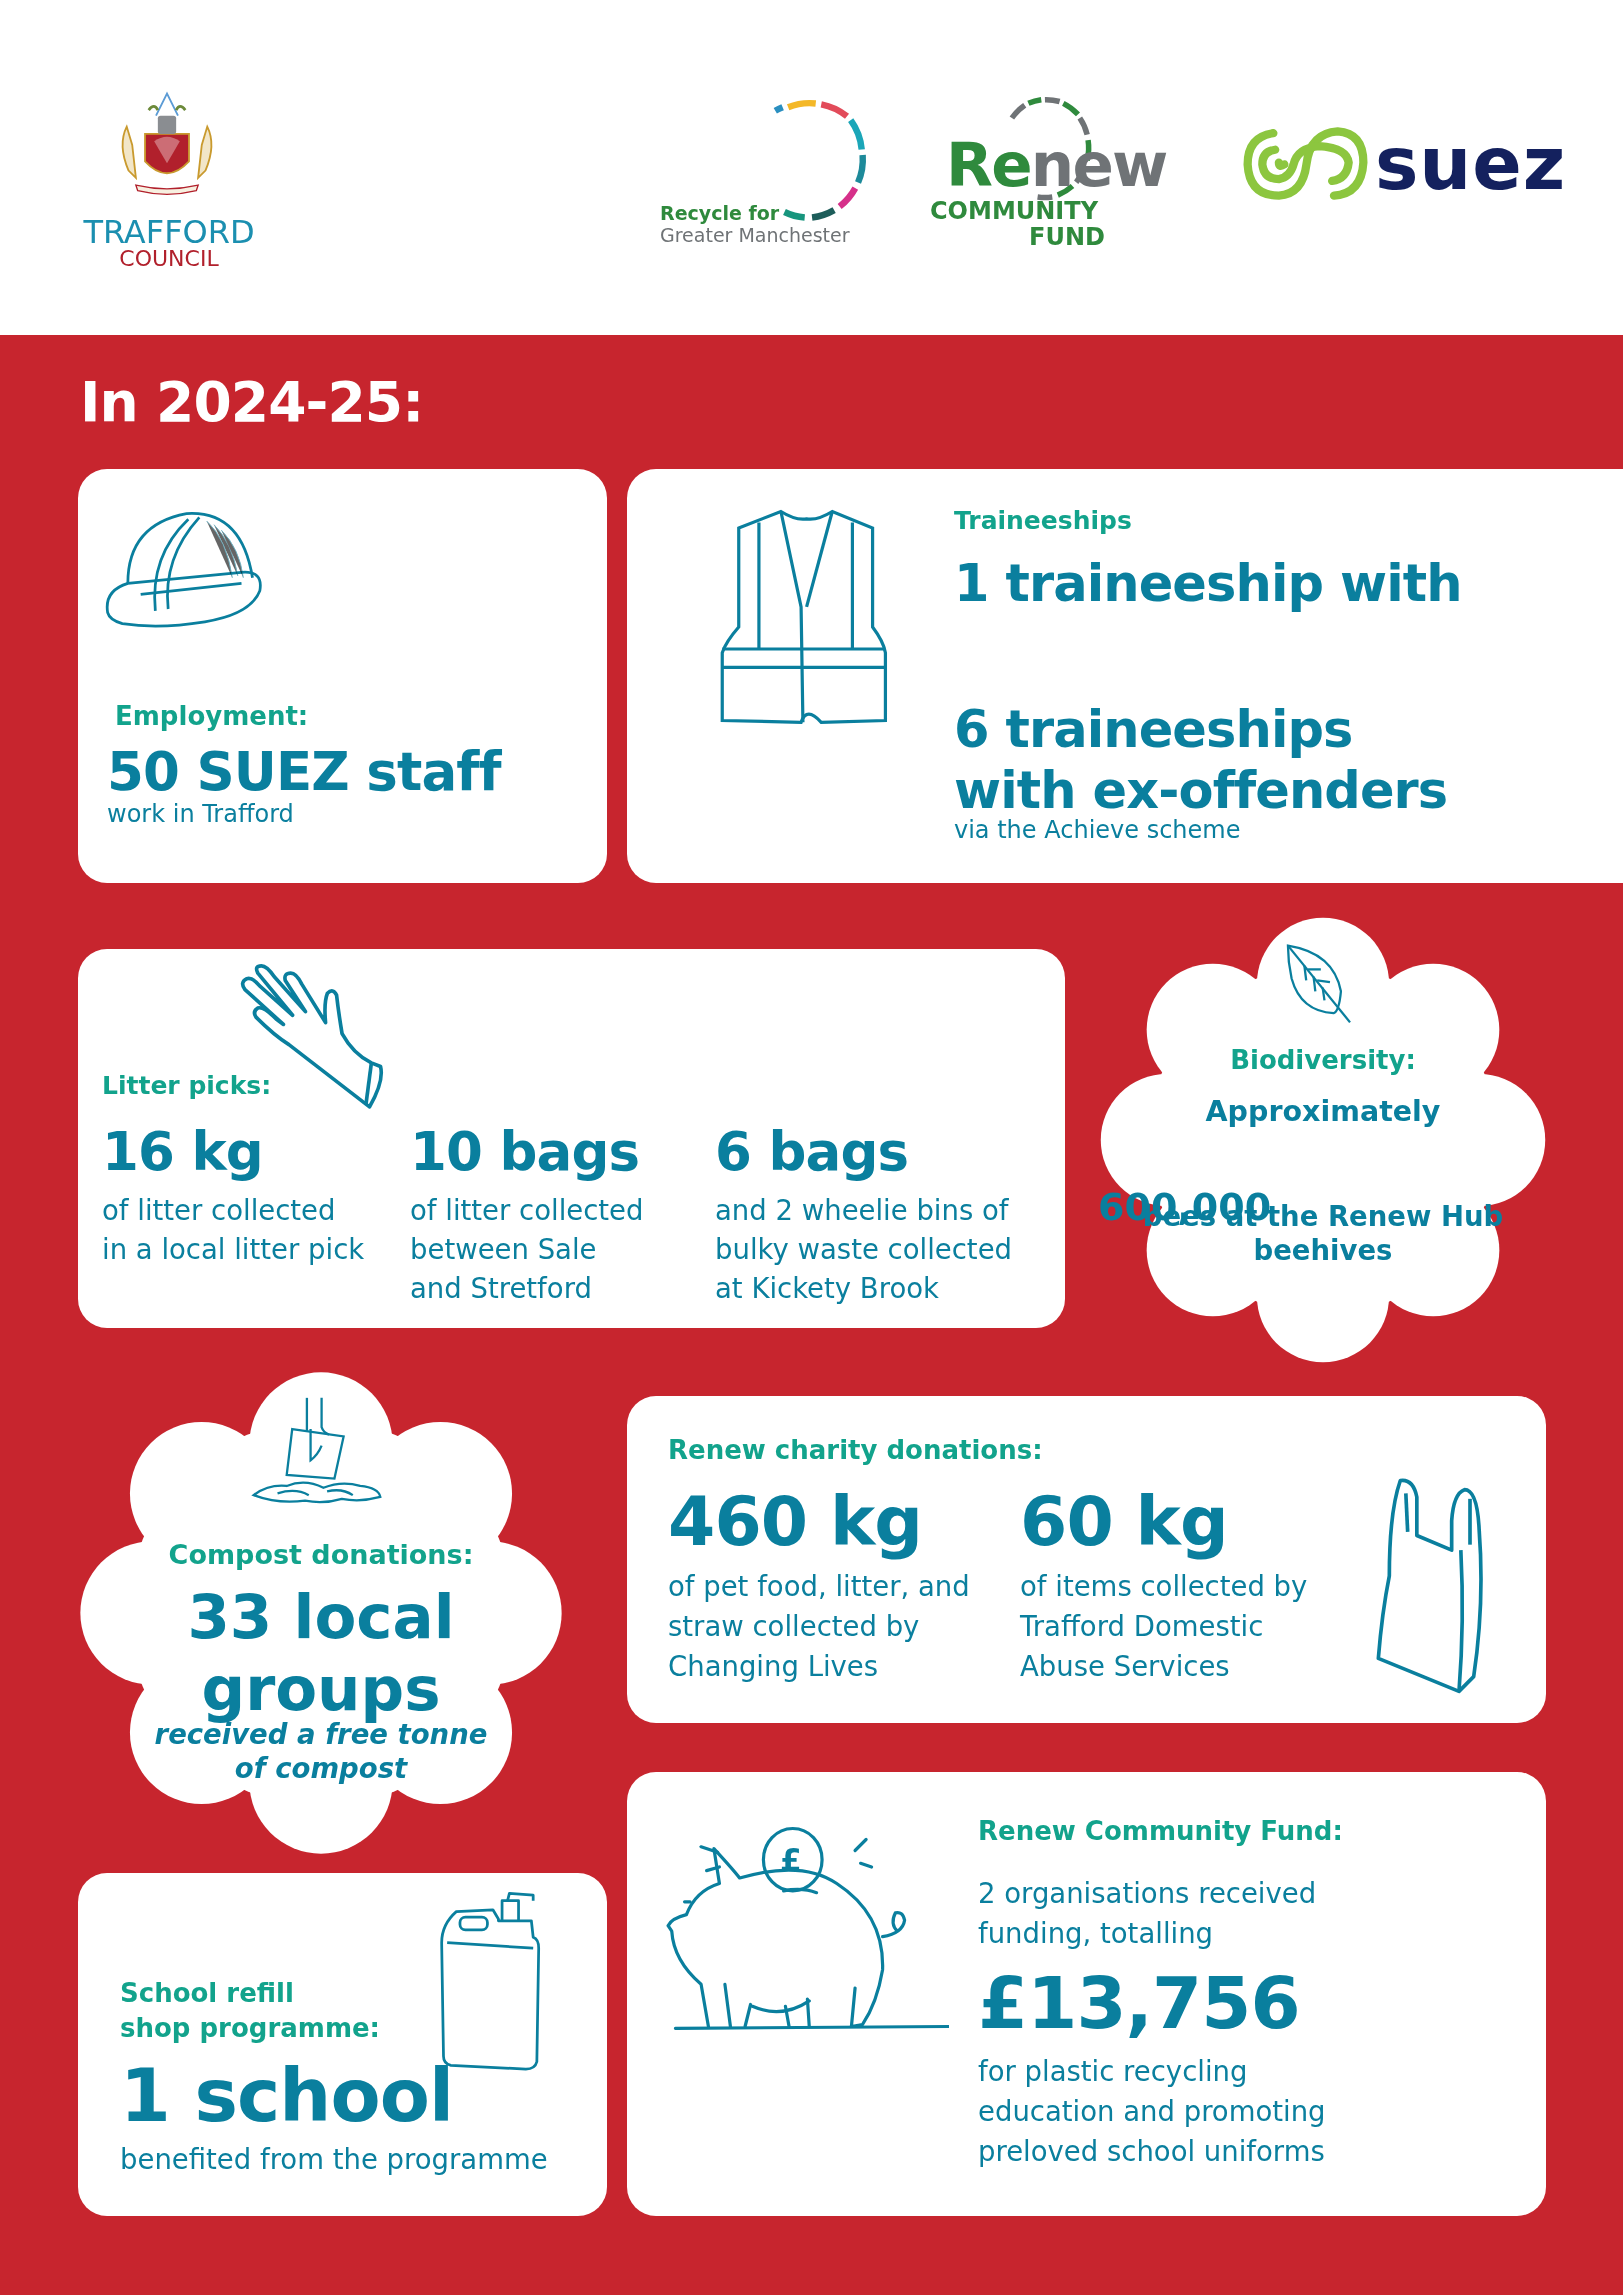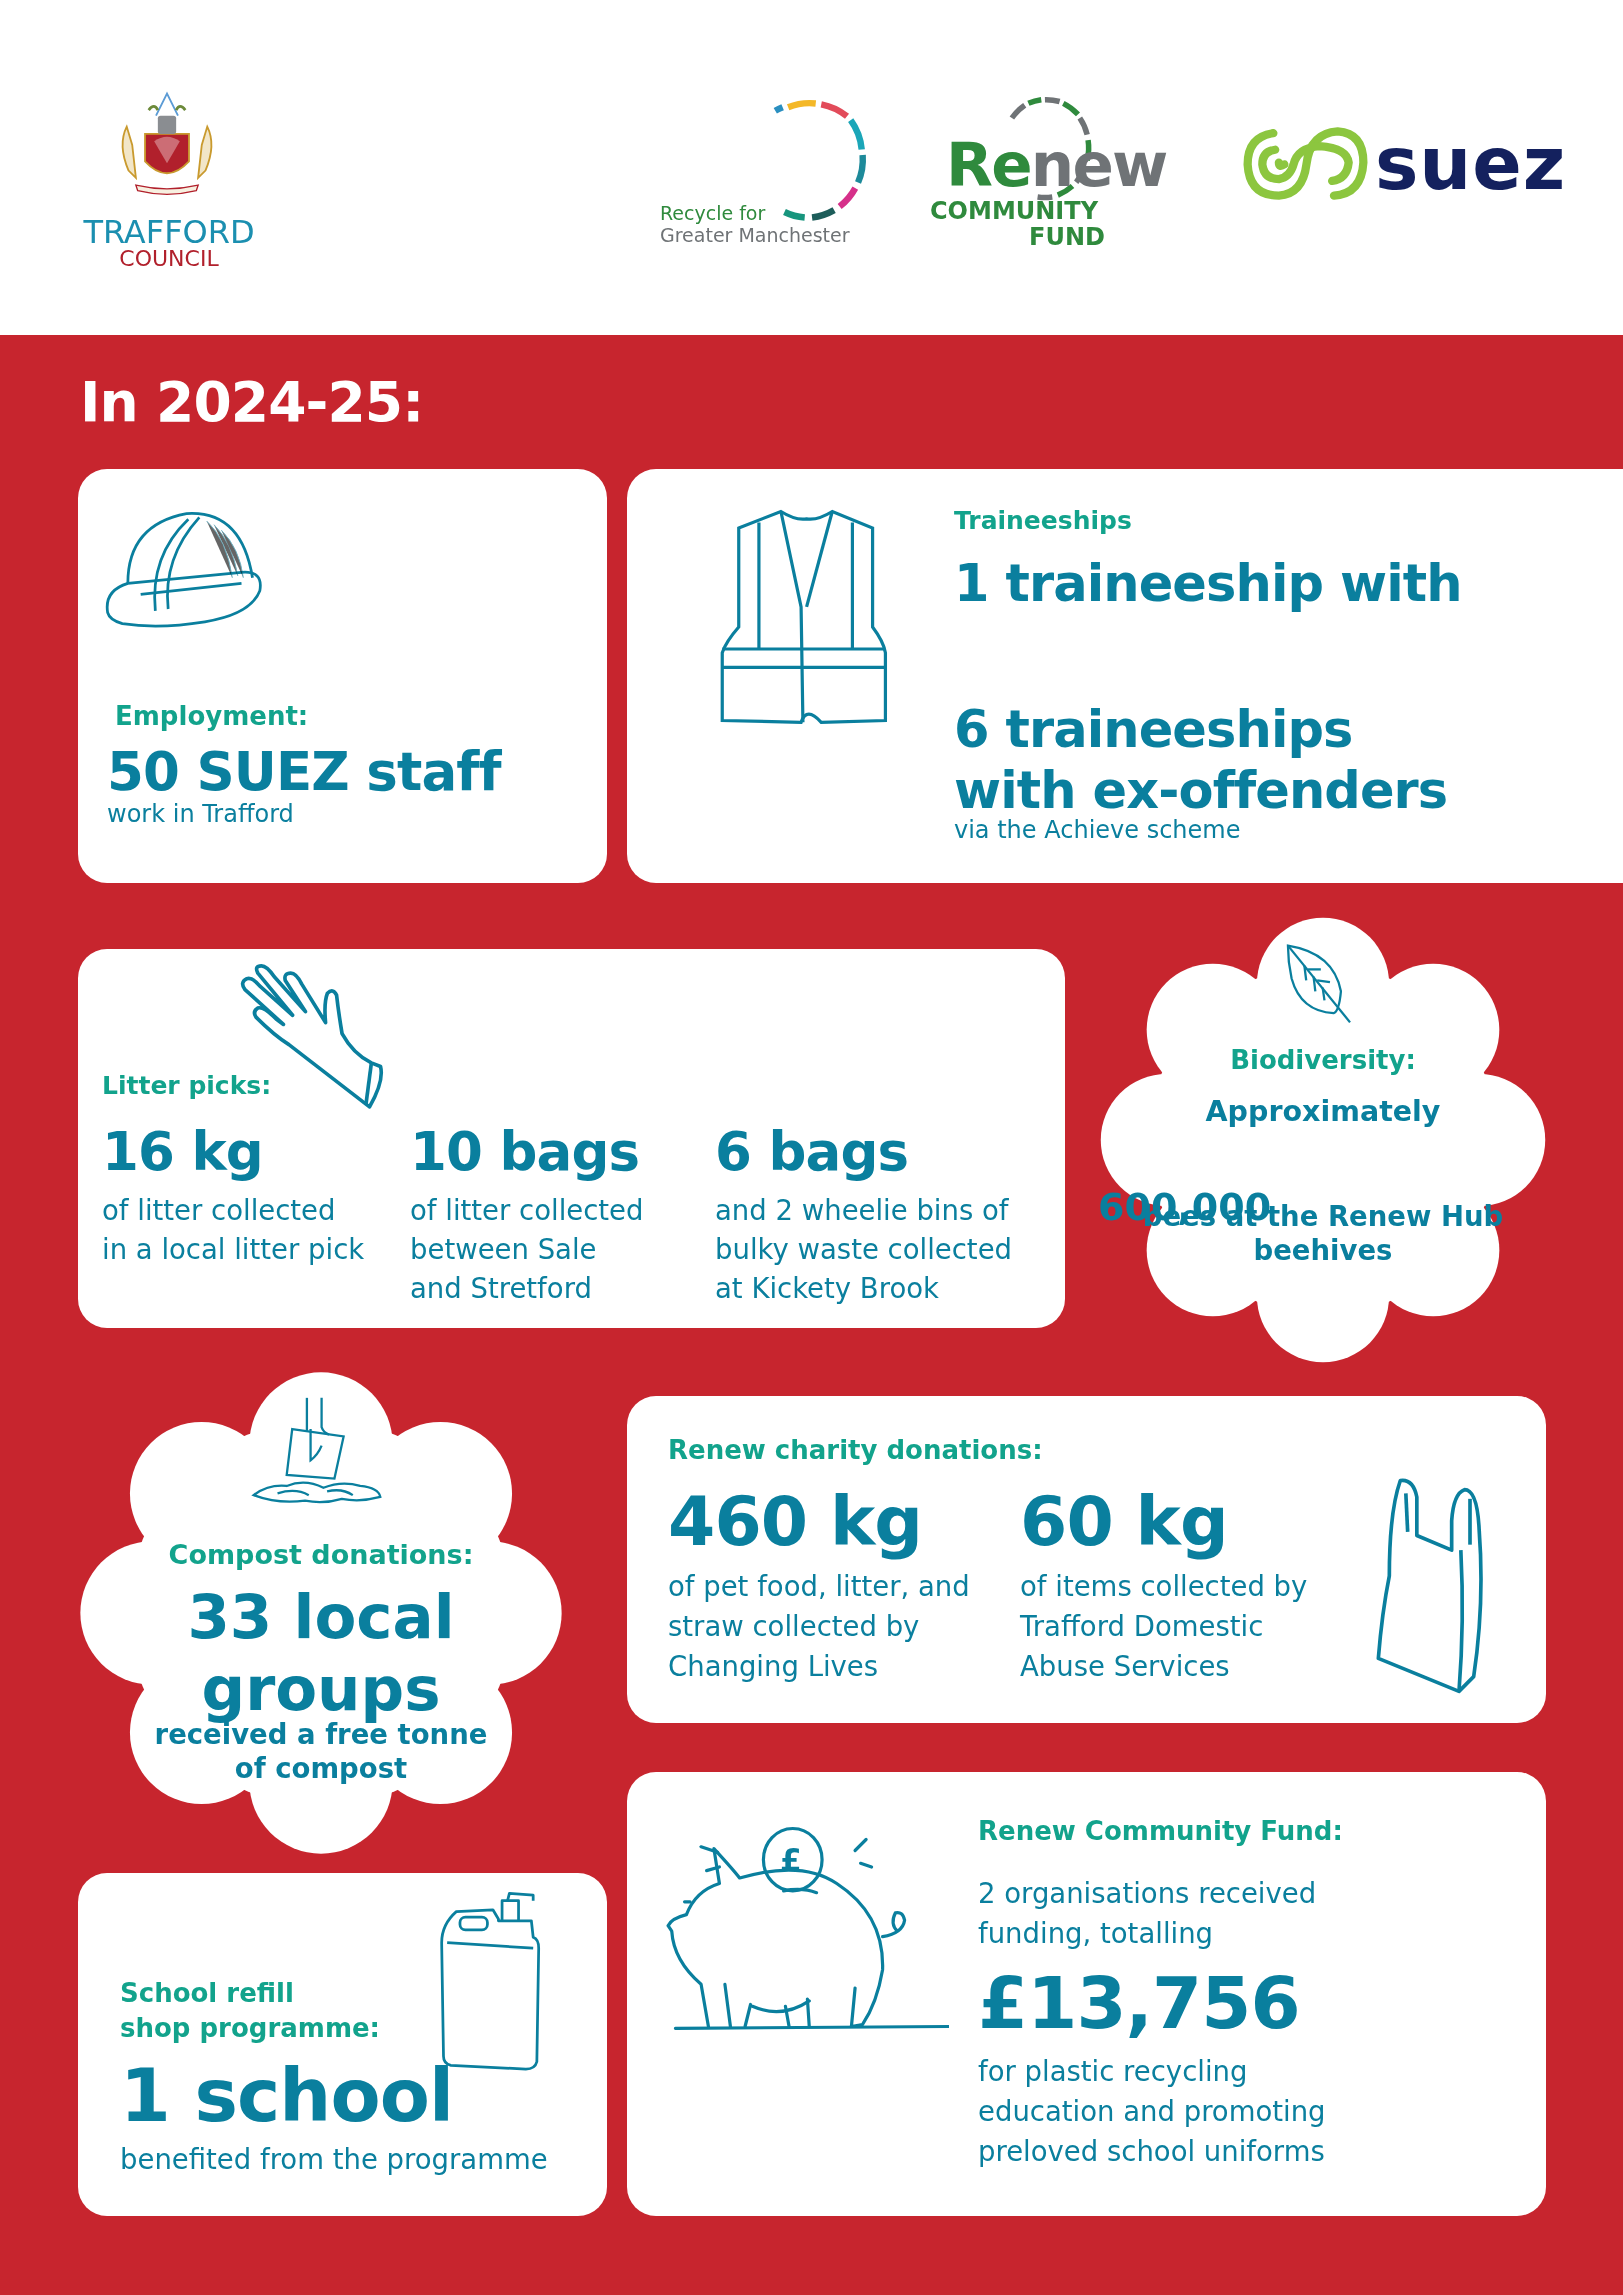--- a/index.html
+++ b/index.html
@@ -11,21 +11,21 @@
 
   
   .logo { position: absolute; }
   .trafford-crest { left: 108px; top: 90px; width: 118px; height: 108px; }
   .trafford-text1 { position: absolute; left: 77px; top: 213px; width: 184px; text-align: center; font-size: 32px; color: #1b8fb0; letter-spacing: 0px; font-family: "DejaVu Sans", sans-serif; }
   .trafford-text2 { position: absolute; left: 77px; top: 246px; width: 184px; text-align: center; font-size: 22px; color: #b1202c; font-family: "DejaVu Sans", sans-serif; }
 
   .r4gm-main { position: absolute; left: 658px; top: 122px; font-size: 66px; font-weight: bold; letter-spacing: -1.8px; font-family: "DejaVu Sans", sans-serif; }
   .r4gm-main .r4 { color: #2f8a3d; }
   .r4gm-main .gm { color: #6f7376; }
-  .r4gm-sub1 { position: absolute; left: 660px; top: 202px; font-size: 19px; font-weight: normal; color: #2f8a3d; font-family: "DejaVu Sans", sans-serif; }
+  .r4gm-sub1 { position: absolute; left: 660px; top: 202px; font-size: 19px; font-weight: bold; color: #2f8a3d; font-family: "DejaVu Sans", sans-serif; }
   .r4gm-sub2 { position: absolute; left: 660px; top: 224px; font-size: 19px; color: #6f7376; font-family: "DejaVu Sans", sans-serif; }
   .r4gm-ring { position: absolute; left: 744px; top: 96px; width: 149px; height: 129px; }
 
   .renew-main { position: absolute; left: 946px; top: 129px; font-size: 61px; font-weight: bold; letter-spacing: -1.8px; font-family: "DejaVu Sans", sans-serif; }
   .renew-main .re { color: #2f8a3d; }
   .renew-main .new { color: #6f7376; }
   .renew-sub1 { position: absolute; left: 930px; top: 197px; font-size: 24px; font-weight: bold; color: #2f8a3d; font-family: "DejaVu Sans", sans-serif; }
   .renew-sub2 { position: absolute; left: 1029px; top: 223px; font-size: 24px; font-weight: bold; color: #2f8a3d; font-family: "DejaVu Sans", sans-serif; }
   .renew-ring { position: absolute; left: 964px; top: 96px; width: 138px; height: 112px; }
 
@@ -241,21 +241,21 @@
     <path d="M4 108 Q20 96 40 98 Q60 90 80 100 Q100 92 120 98 Q140 100 142 110 Q120 116 100 112 Q80 118 60 114 Q30 118 4 108 Z"></path>
     <path d="M30 106 Q50 100 64 108"></path>
       <path d="M84 104 Q100 100 112 108"></path>
   </g>
 </svg>
 <div class="abs label" style="left:73px; top:1539px; width:496px; text-align:center; font-size:27px;">Compost donations:</div>
 <div class="abs big" style="left:73px; top:1581px; width:496px; text-align:center; font-size:61px; line-height:72px; letter-spacing:0;">
   <div>33 local</div>
   <div>groups</div>
 </div>
-<div class="abs big" style="left:73px; top:1717px; width:496px; text-align:center; font-size:27.5px; line-height:34px; letter-spacing:0;">
+<div class="abs big" style="left:73px; top:1717px; width:496px; text-align:center; font-size:27.5px; line-height:34px; letter-spacing:0;font-style:italic;">
   <div>received a free tonne</div>
   <div>of compost</div>
 </div>
 
 <div class="card" style="left:627px; top:1396px; width:919px; height:327px;">
   <div class="label abs" style="left:41px; top:39px; font-size:26px;">Renew charity donations:</div>
   <div class="abs" style="left:41px; top:88px; width:331px;">
     <div class="big" style="font-size:68px; line-height:75px;">460 kg</div>
     <div class="desc" style="font-size:27.5px; line-height:40px; margin-top:7.3px;">
       <div>of pet food, litter, and</div>

